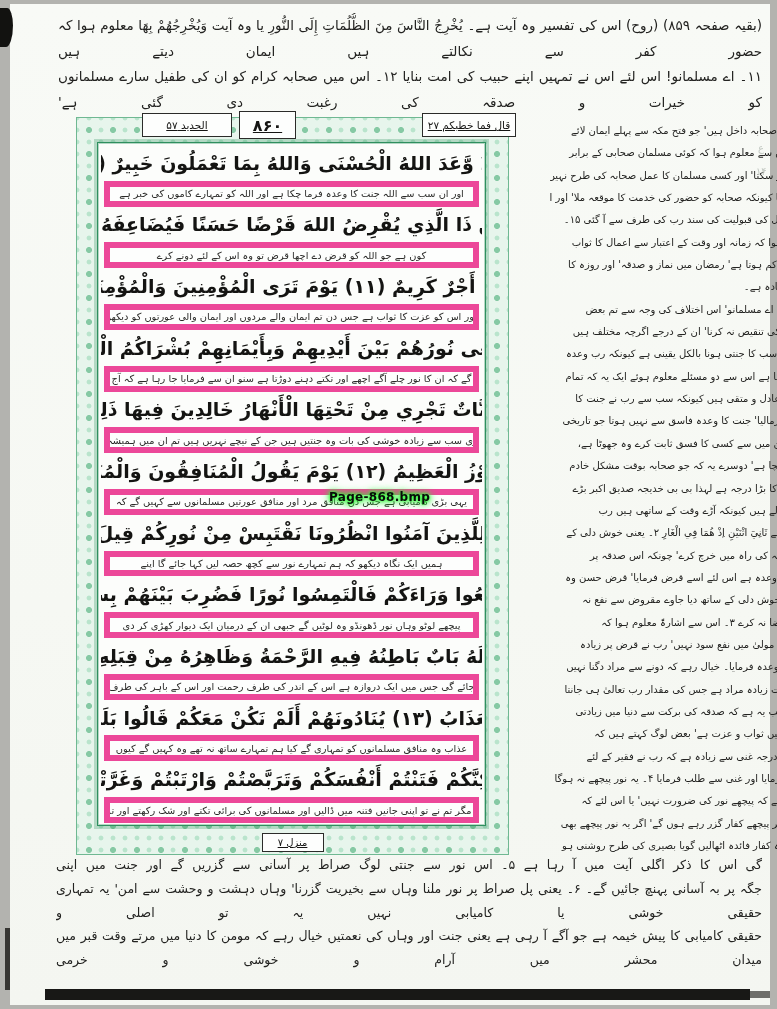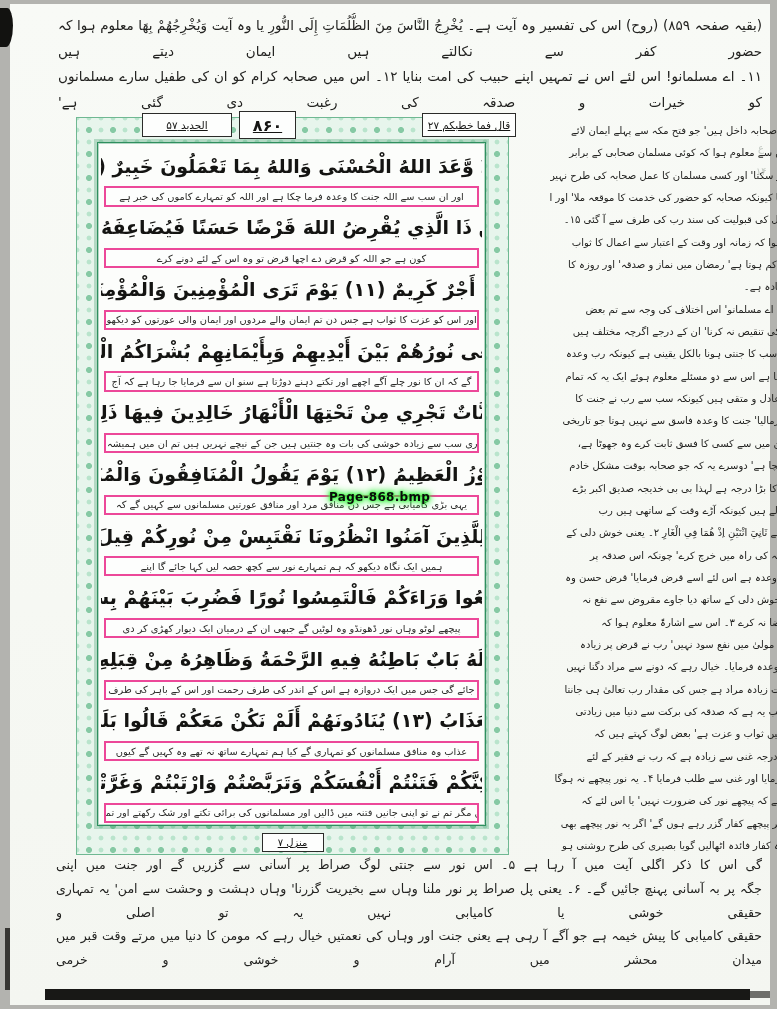--- a/index.html
+++ b/index.html
@@ -26,21 +26,21 @@
              background-size:24px 24px,12px 12px,24px 24px;
              background-position:0 0,6px 6px,12px 12px;
              border:1px solid #6fb892;}
   .inner-panel{position:absolute;left:20px;top:24px;width:389px;height:684px;
                background:#fcfdfb;border:1.5px solid #2f8f5f;
                box-shadow:0 0 0 3px rgba(47,143,95,.28), inset 0 0 0 1px rgba(47,143,95,.35);
                display:flex;flex-direction:column;padding:2px 3px;box-sizing:border-box;}
   .ayah{flex:2.55 1 0;display:flex;align-items:center;justify-content:center;
         font-weight:700;font-size:19px;white-space:nowrap;overflow:hidden;
         direction:rtl;color:#141412;letter-spacing:-0.3px;}
-  .tr{flex:1 1 0;margin:0 3px;border:2px solid #ec4899;background:#fdfefd;
+  .tr{flex:1 1 0;margin:0 3px;border:6px solid #ec4899;background:#fdfefd;
       display:flex;align-items:center;justify-content:center;font-size:9.8px;
       white-space:nowrap;overflow:hidden;direction:rtl;color:#2a2a28;}
   
   .cartouche{position:absolute;background:#fdfefd;border:1px solid #2b2b29;
              display:flex;align-items:center;justify-content:center;
              direction:rtl;z-index:3;color:#151513;text-decoration:underline;}
   .c-para{left:316px;top:-5px;width:92px;height:22px;font-size:10.5px;margin-left:29px;}
   .c-num{left:162px;top:-7px;width:55px;height:26px;font-size:16px;font-weight:700;}
   .c-surah{left:65px;top:-5px;width:88px;height:22px;font-size:10.5px;}
   .c-manzil{left:50%;transform:translateX(-50%);bottom:2px;width:60px;height:17px;font-size:10px;}

